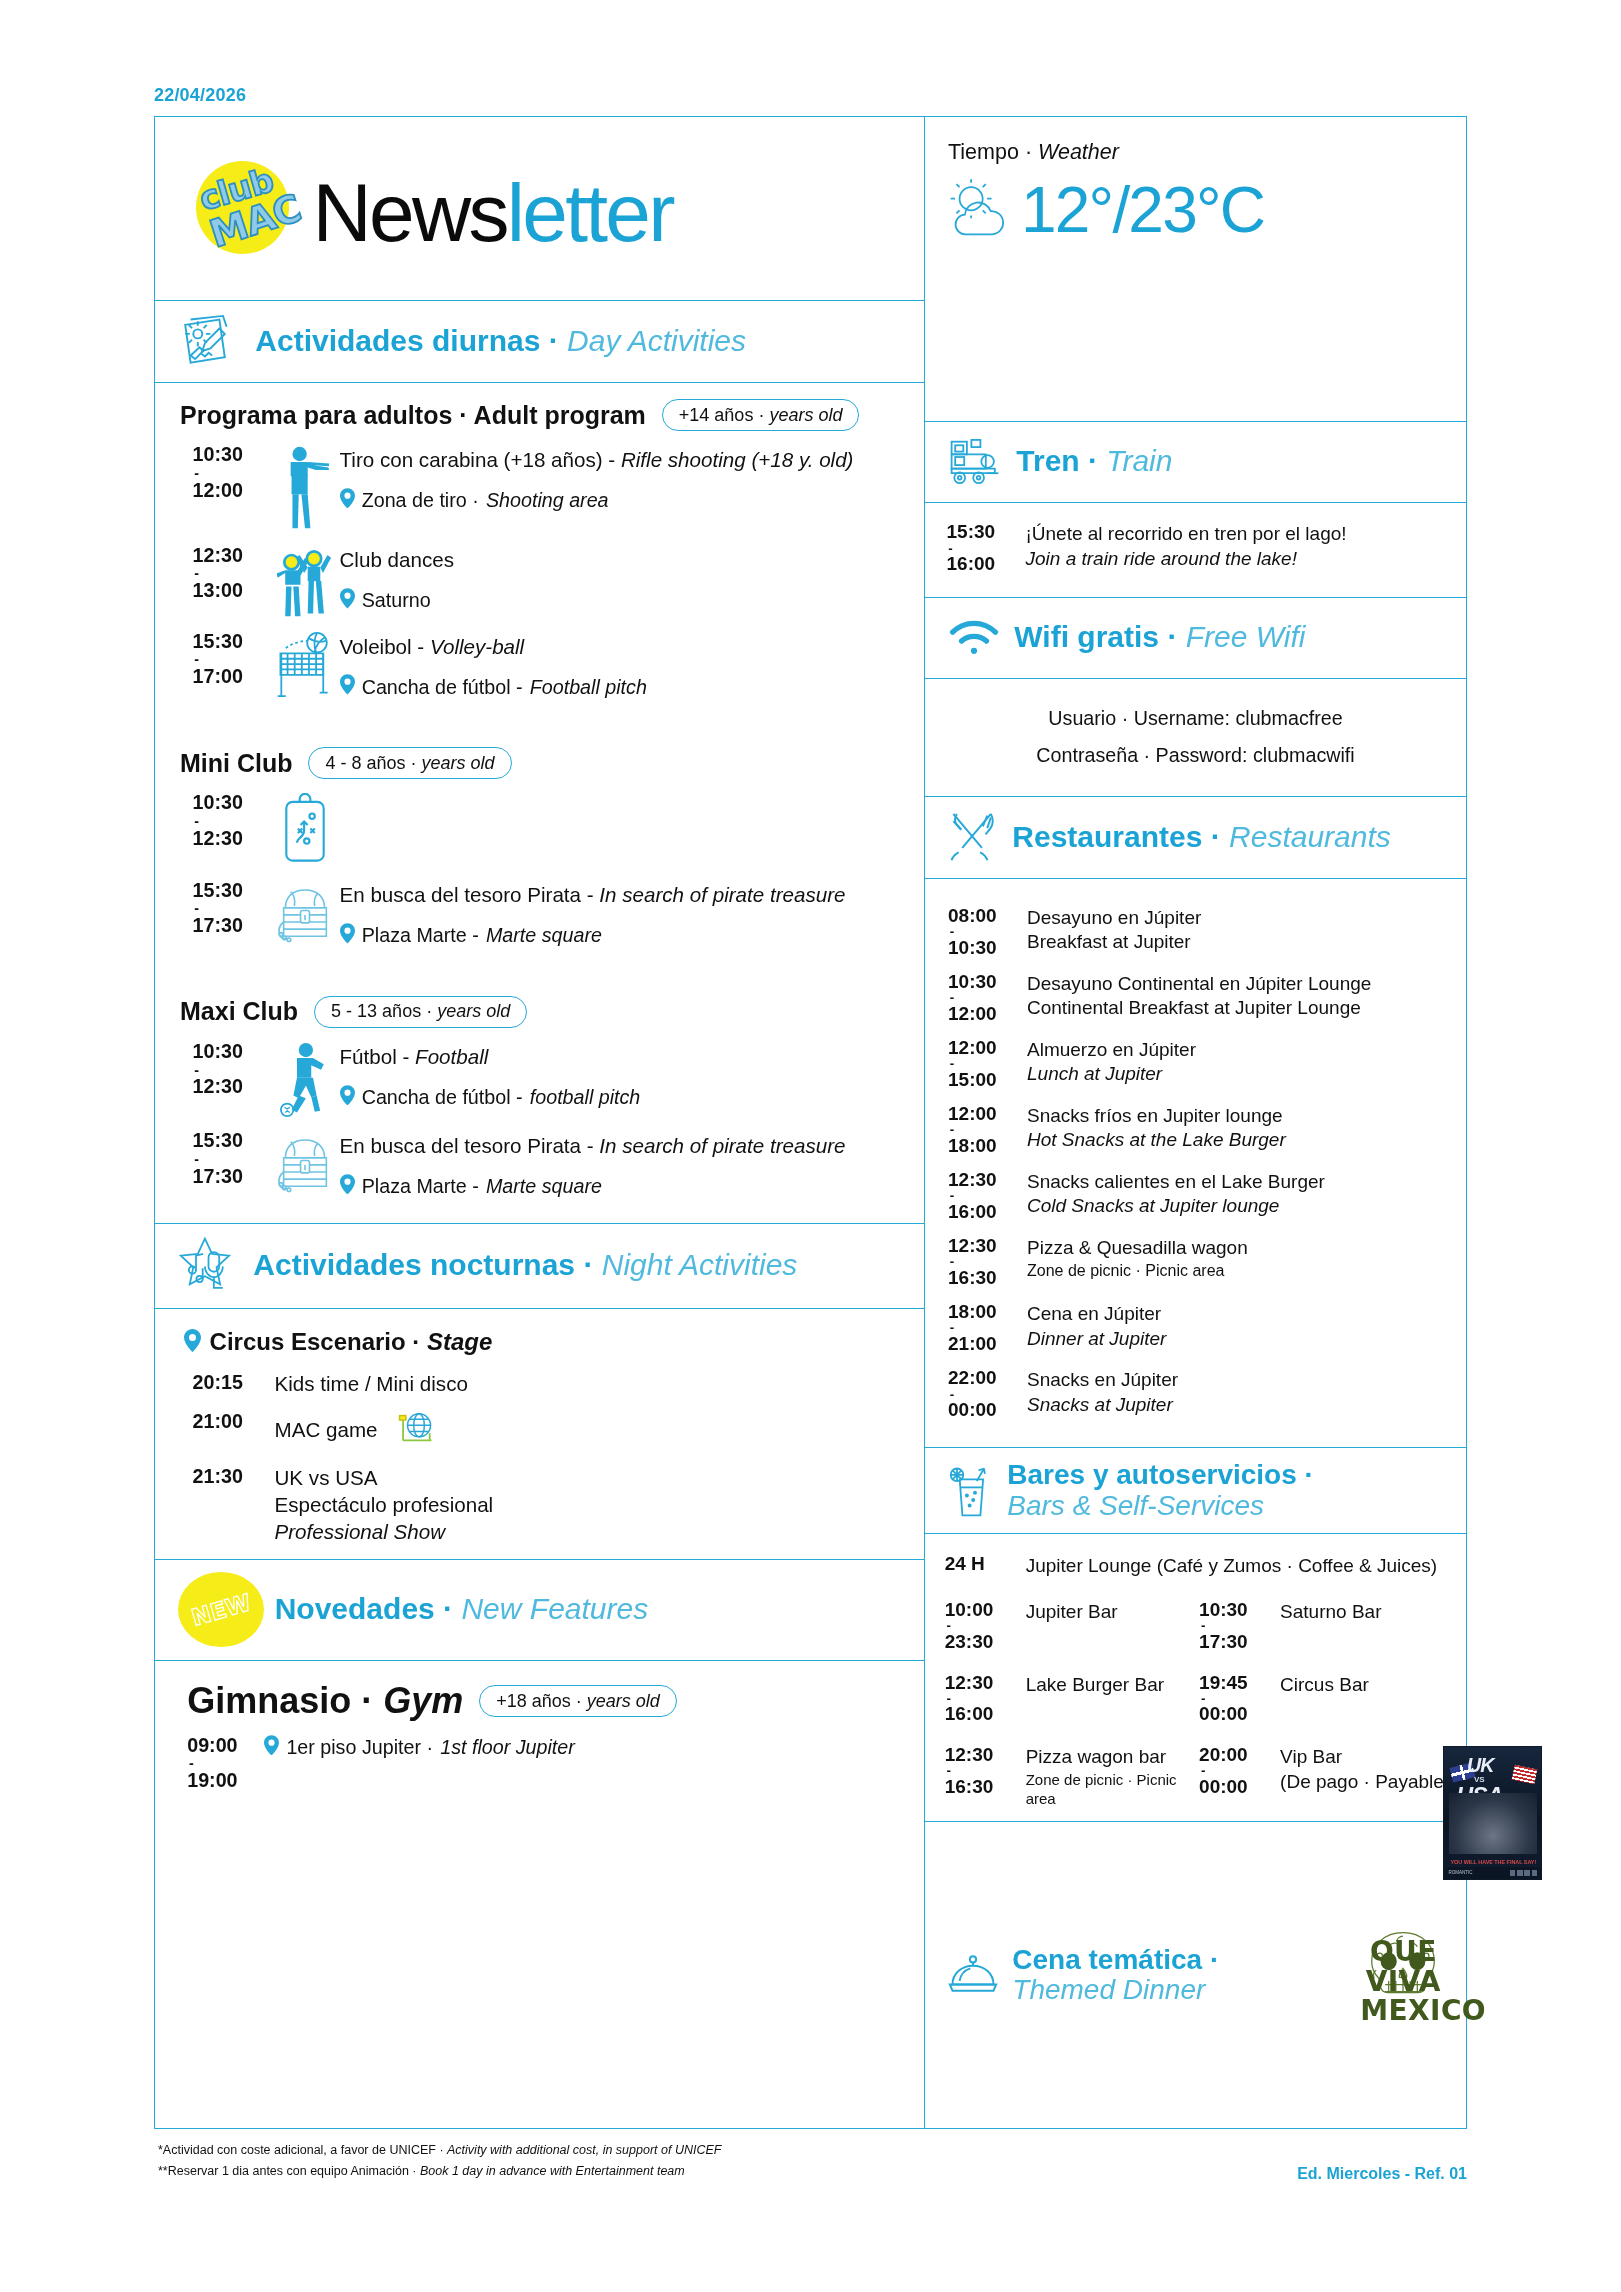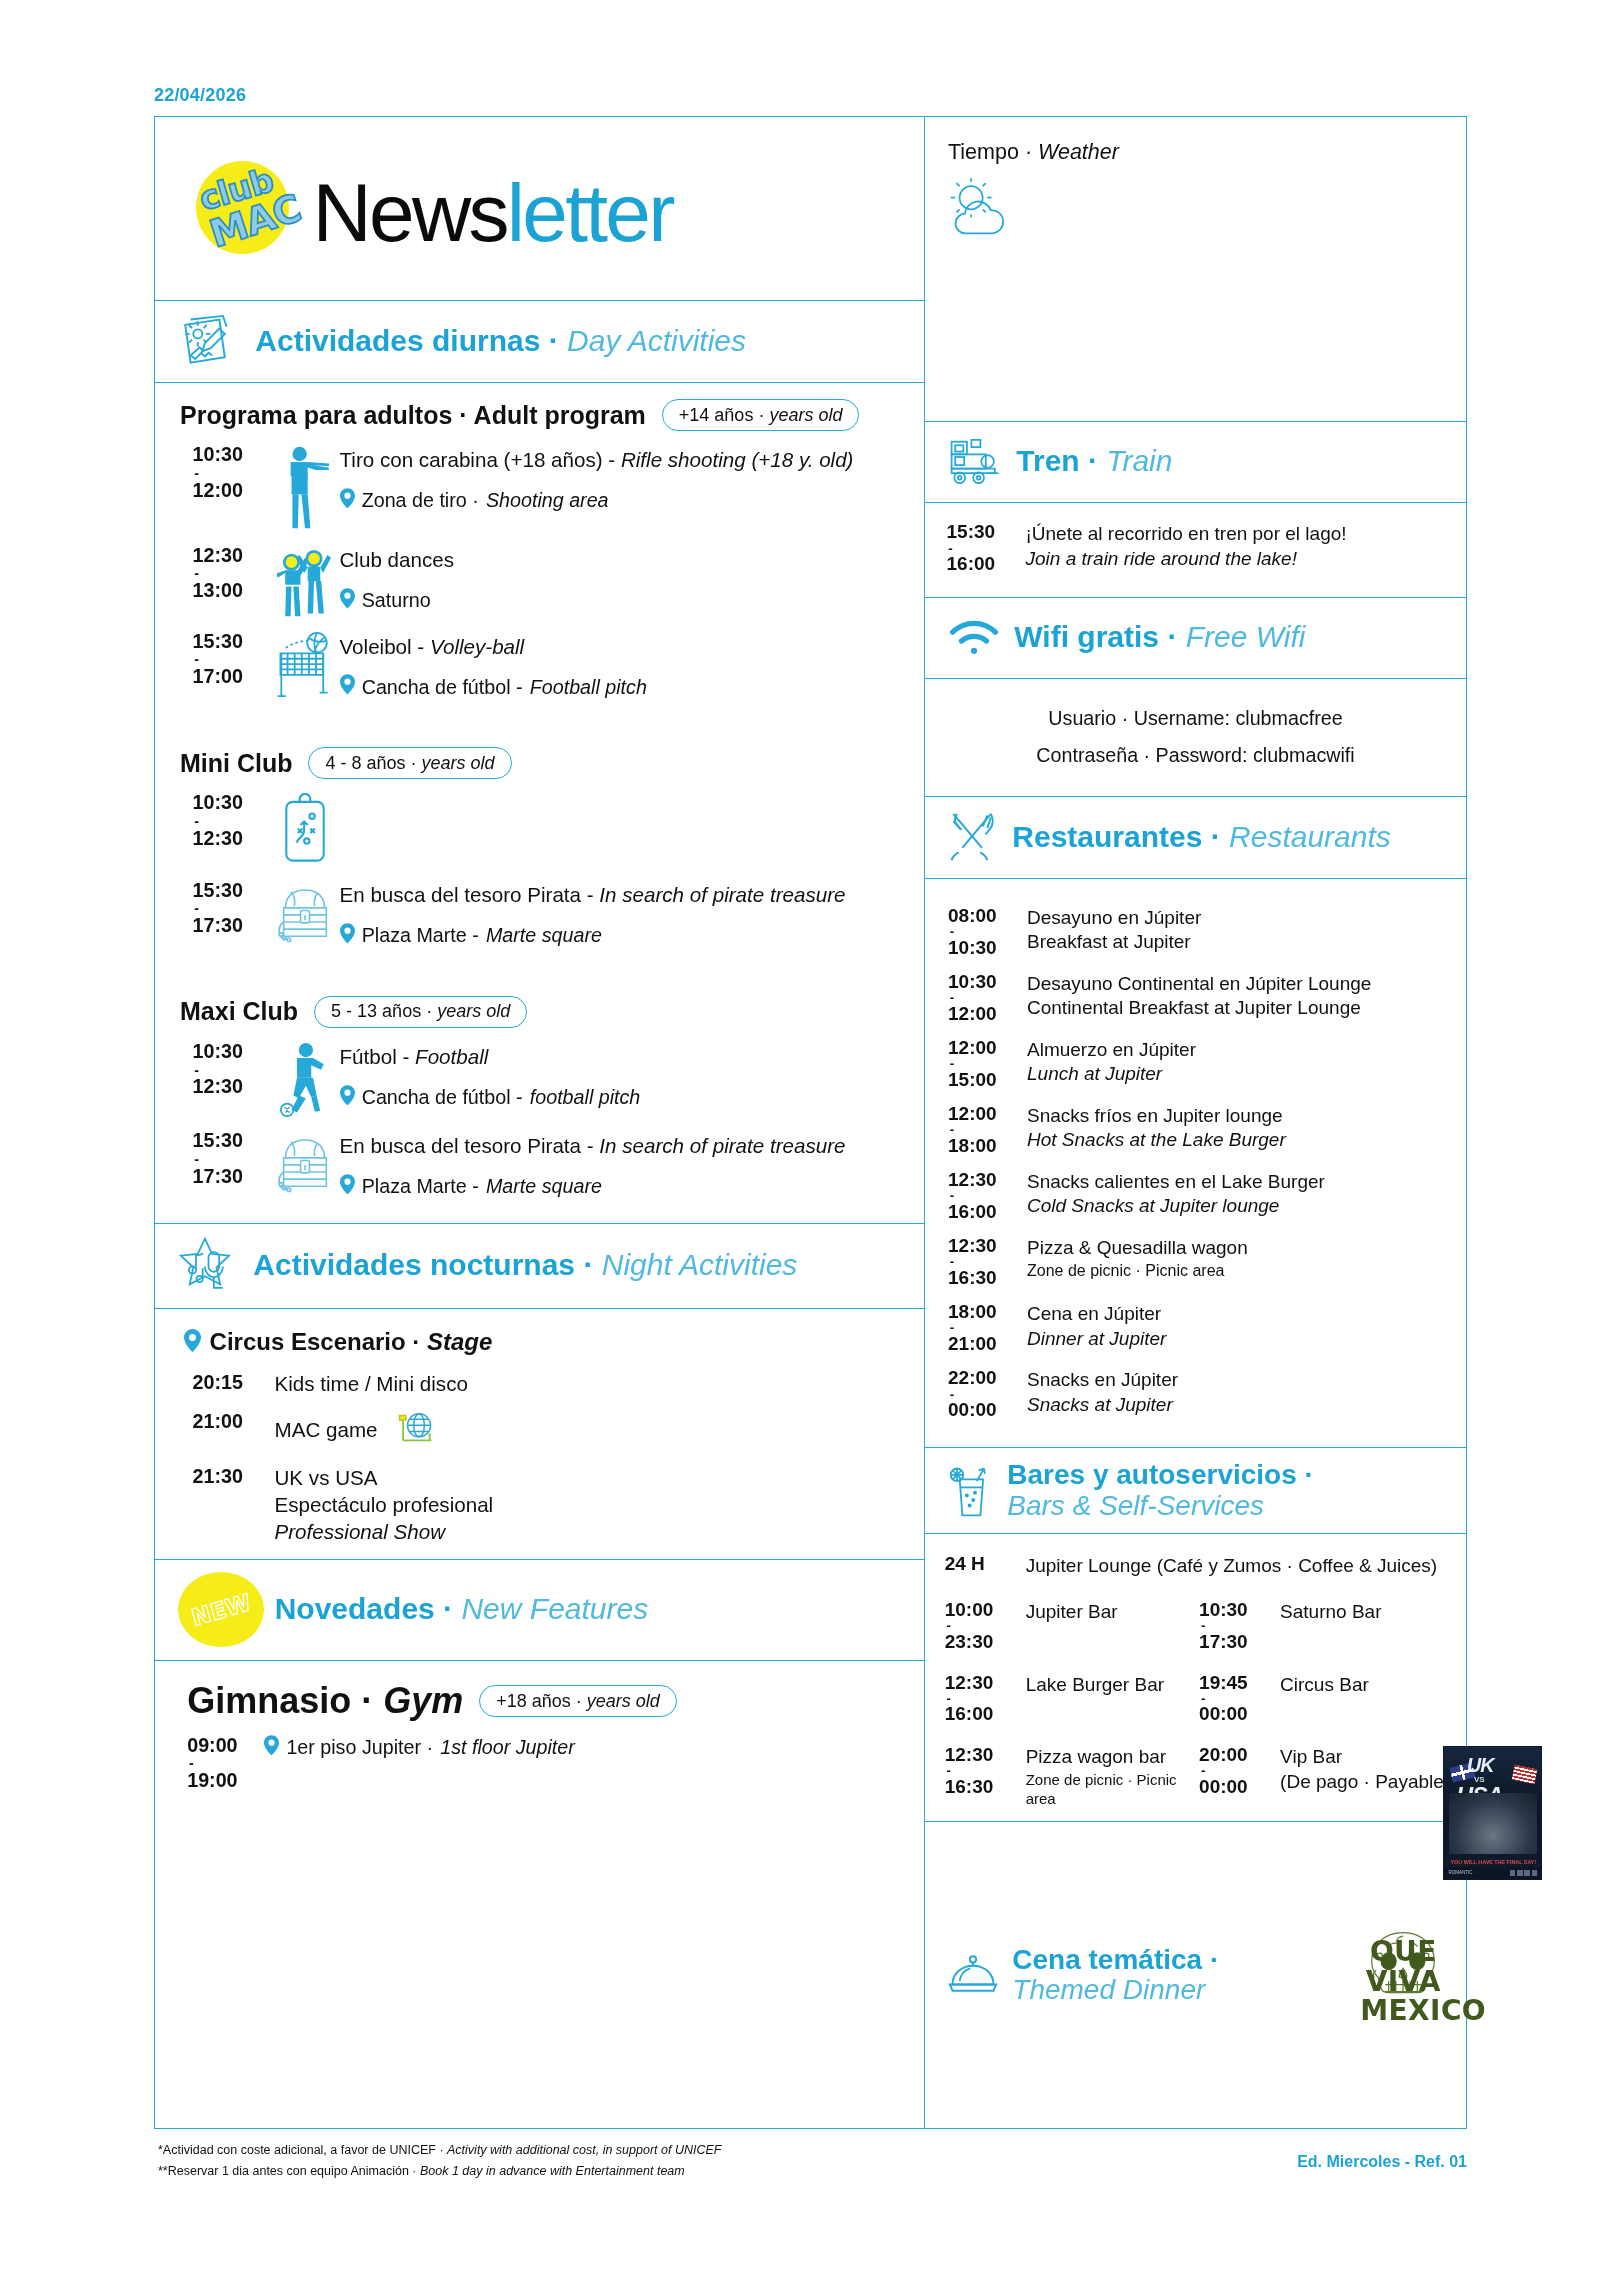--- a/index.html
+++ b/index.html
@@ -160,21 +160,21 @@
   .barItem .bd .sub { font-size: 15px; }
 
   
   .skull { width: 86px; height: 93px; flex: none; position: relative; }
   .skull .txt { position: absolute; left: 0; bottom: -3.6px; width: 100%; text-align: center;
     color: #41591d; font-weight: 700; font-size: 12.5px; line-height: 1.05;
     font-family: "DejaVu Sans", sans-serif; letter-spacing: 0.4px; }
 
   
   .footer { position: absolute; left: 158px; top: 2140px; width: 1309px; display: flex;
-    justify-content: space-between; align-items: center; }
+    justify-content: space-between; align-items: flex-end; }
   .footer .left { font-size: 12.5px; color: #111; line-height: 1.7; }
   .footer .left i { font-style: italic; }
   .footer .right { font-size: 16px; color: #1aa3d4; font-weight: 700; padding-top: 1.8px; }
 
   .gymTitle { display: flex; align-items: center; gap: 16px; margin: 3.6px 0 12.5px 7.2px; }
   .gymTitle .t { font-size: 36px; font-weight: 700; color: #111; }
   .gymTitle .t i { font-style: italic; }
   .gymRow { display: flex; align-items: flex-start; margin-left: 7.2px; }
   .gymRow .gt { width: 77px; flex: none; font-size: 19.7px; font-weight: 700; color: #111; line-height: 1.02; }
   .gymRow .gt .dash { font-size: 14.3px; display: block; line-height: .9; margin: 1.8px 0 0.9px 1.8px; }
@@ -590,20 +590,21 @@
           <i>Weather</i>
         </div>
         <div class="row">
           <span style="margin-right:9px">
             <svg width="64" height="59" viewBox="0 0 72 66" fill="none" stroke="#26a9d8" stroke-width="2">
               <circle cx="26" cy="22" r="13"></circle>
               <path d="M26 4V0M26 44v-3M8 22H3M49 22h-5M13 9L9.5 5.5M42.5 38.5L39 35M13 35l-3.5 3.5M42.5 5.5L39 9"></path>
               <path d="M20 62a11 11 0 01-1-22 15 15 0 0129-4 11 11 0 012 26z"></path>
             </svg>
           </span>
+          <span class="temp">12°/23°C</span>
         </div>
       </div>
 
       <div class="sechead hr">
         <span class="ico">
           <svg width="54" height="47" viewBox="0 0 60 52" fill="none" stroke="#26a9d8" stroke-width="2">
             <rect x="4" y="4" width="17" height="14"></rect>
             <rect x="8" y="8" width="9" height="7"></rect>
             <rect x="26" y="2" width="10" height="8"></rect>
             <path d="M4 18h38v16H4z"></path>

